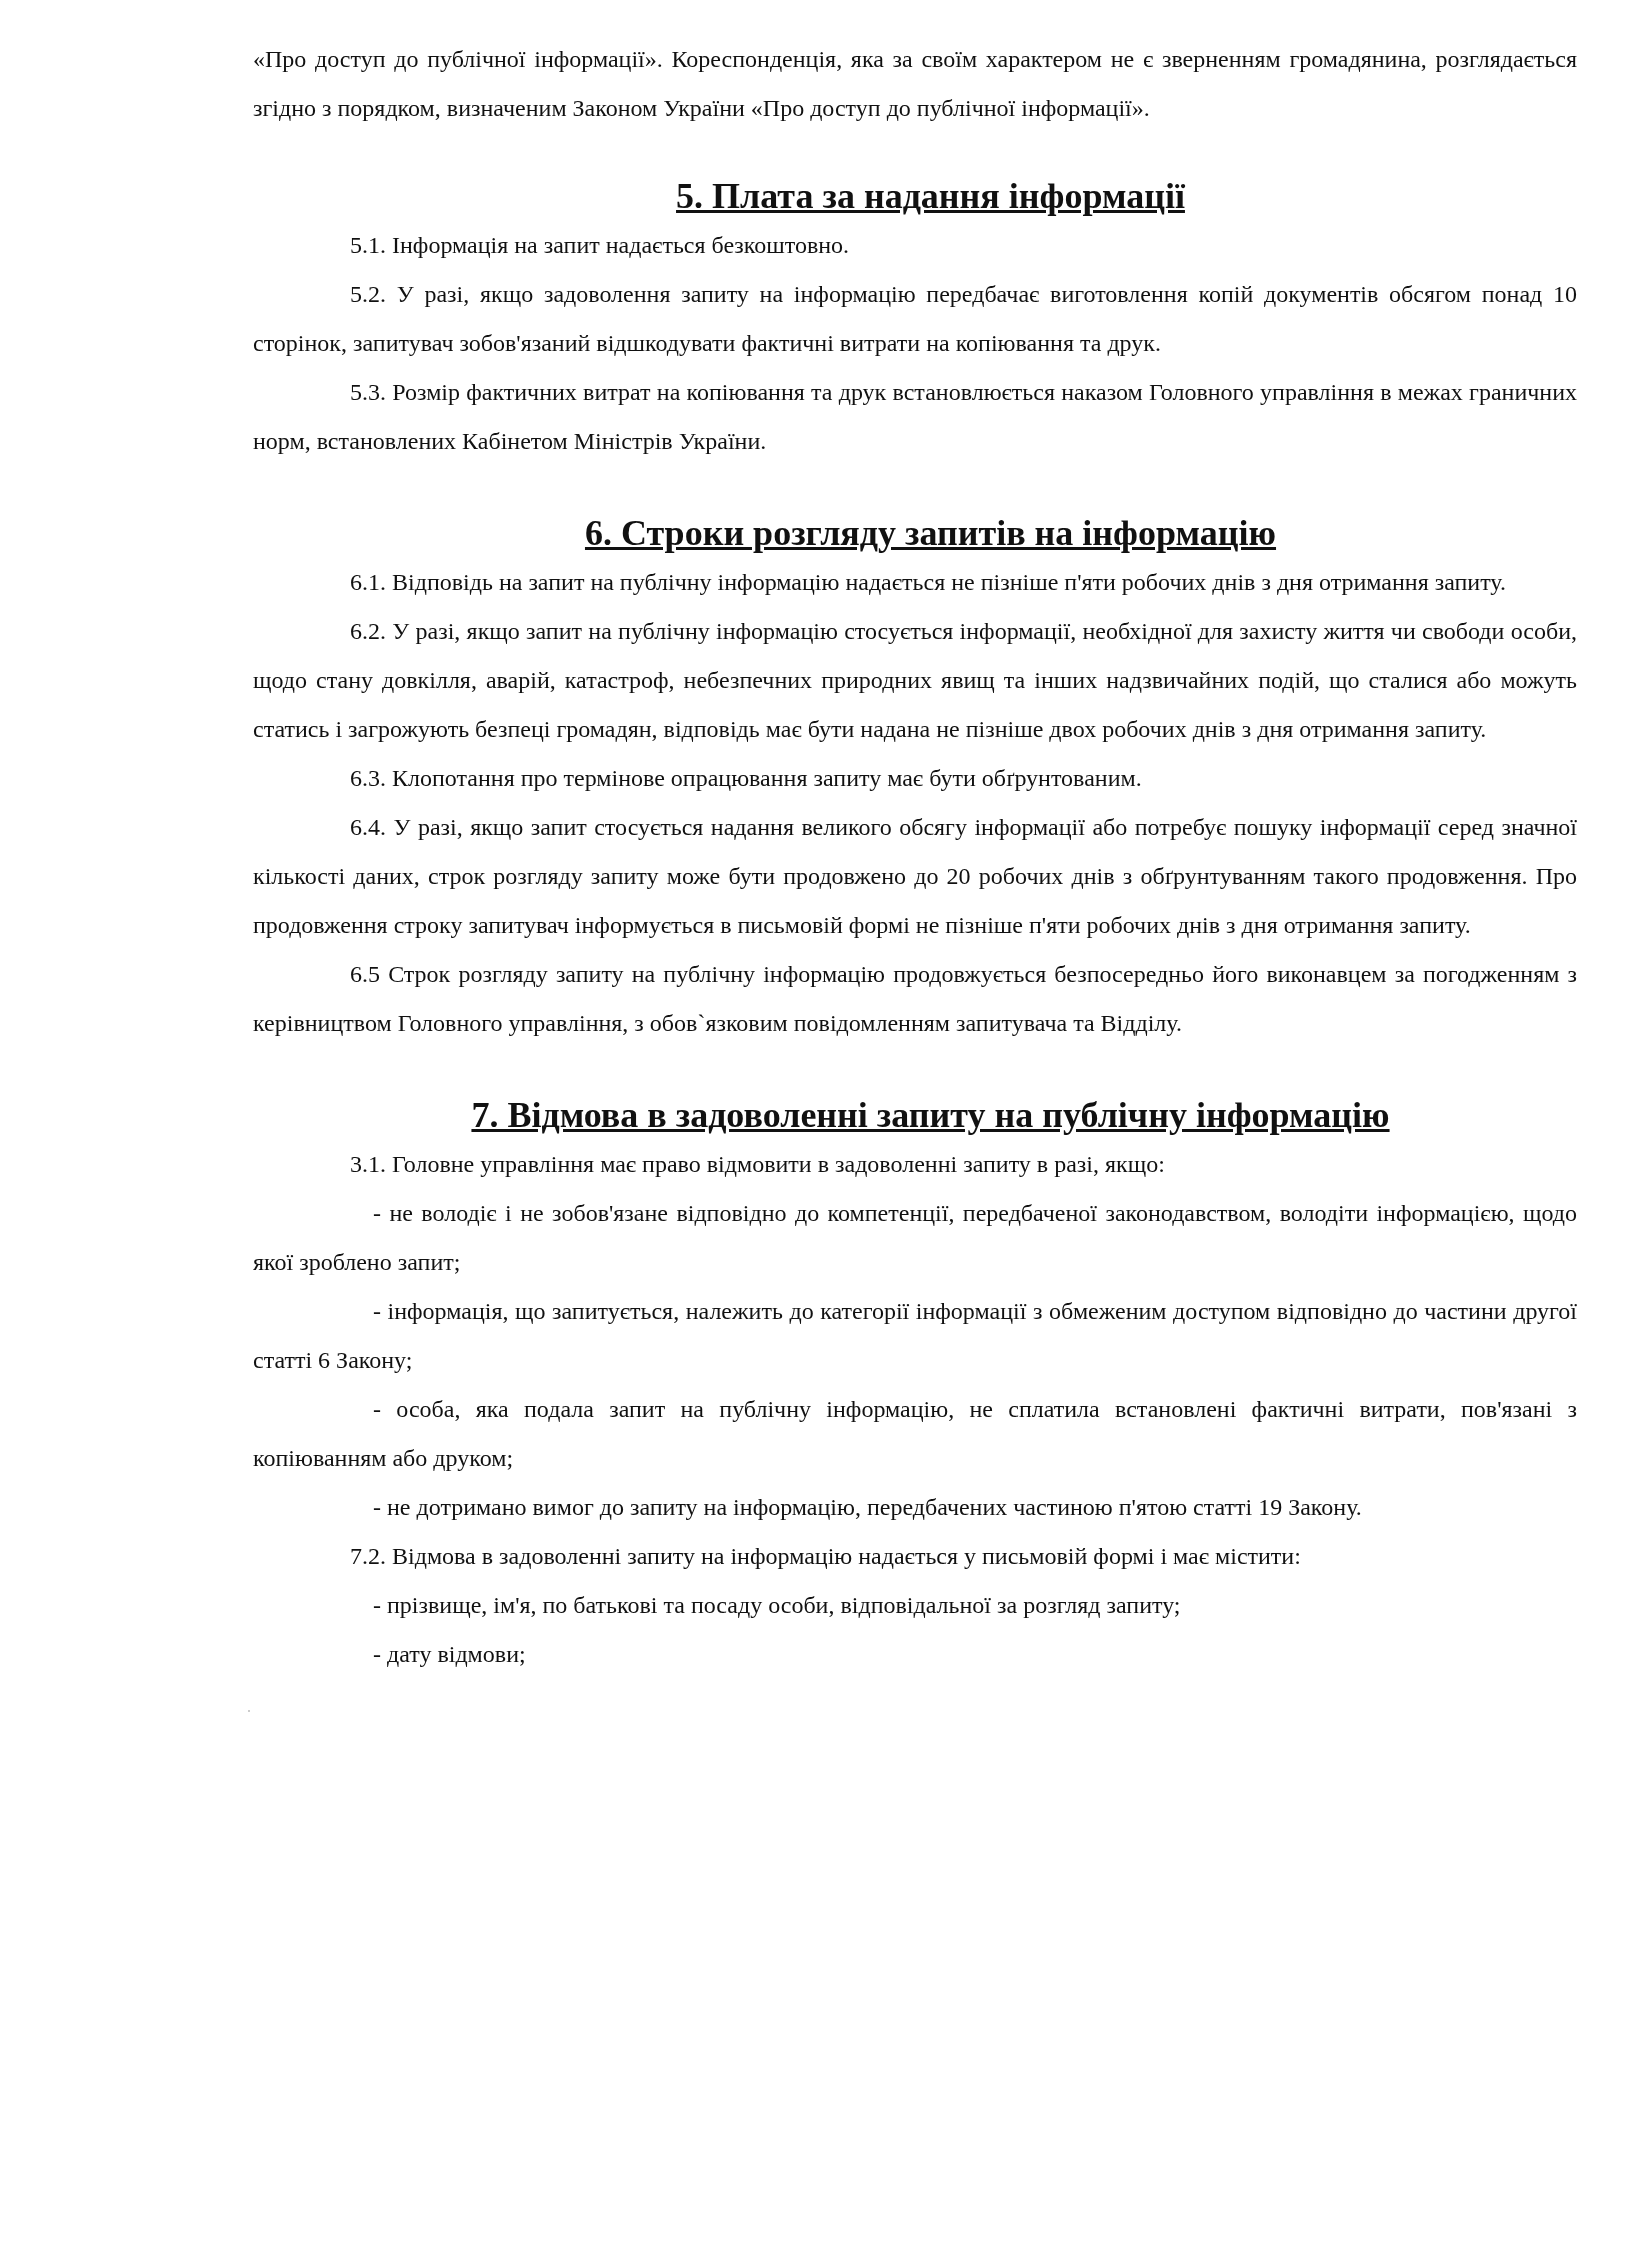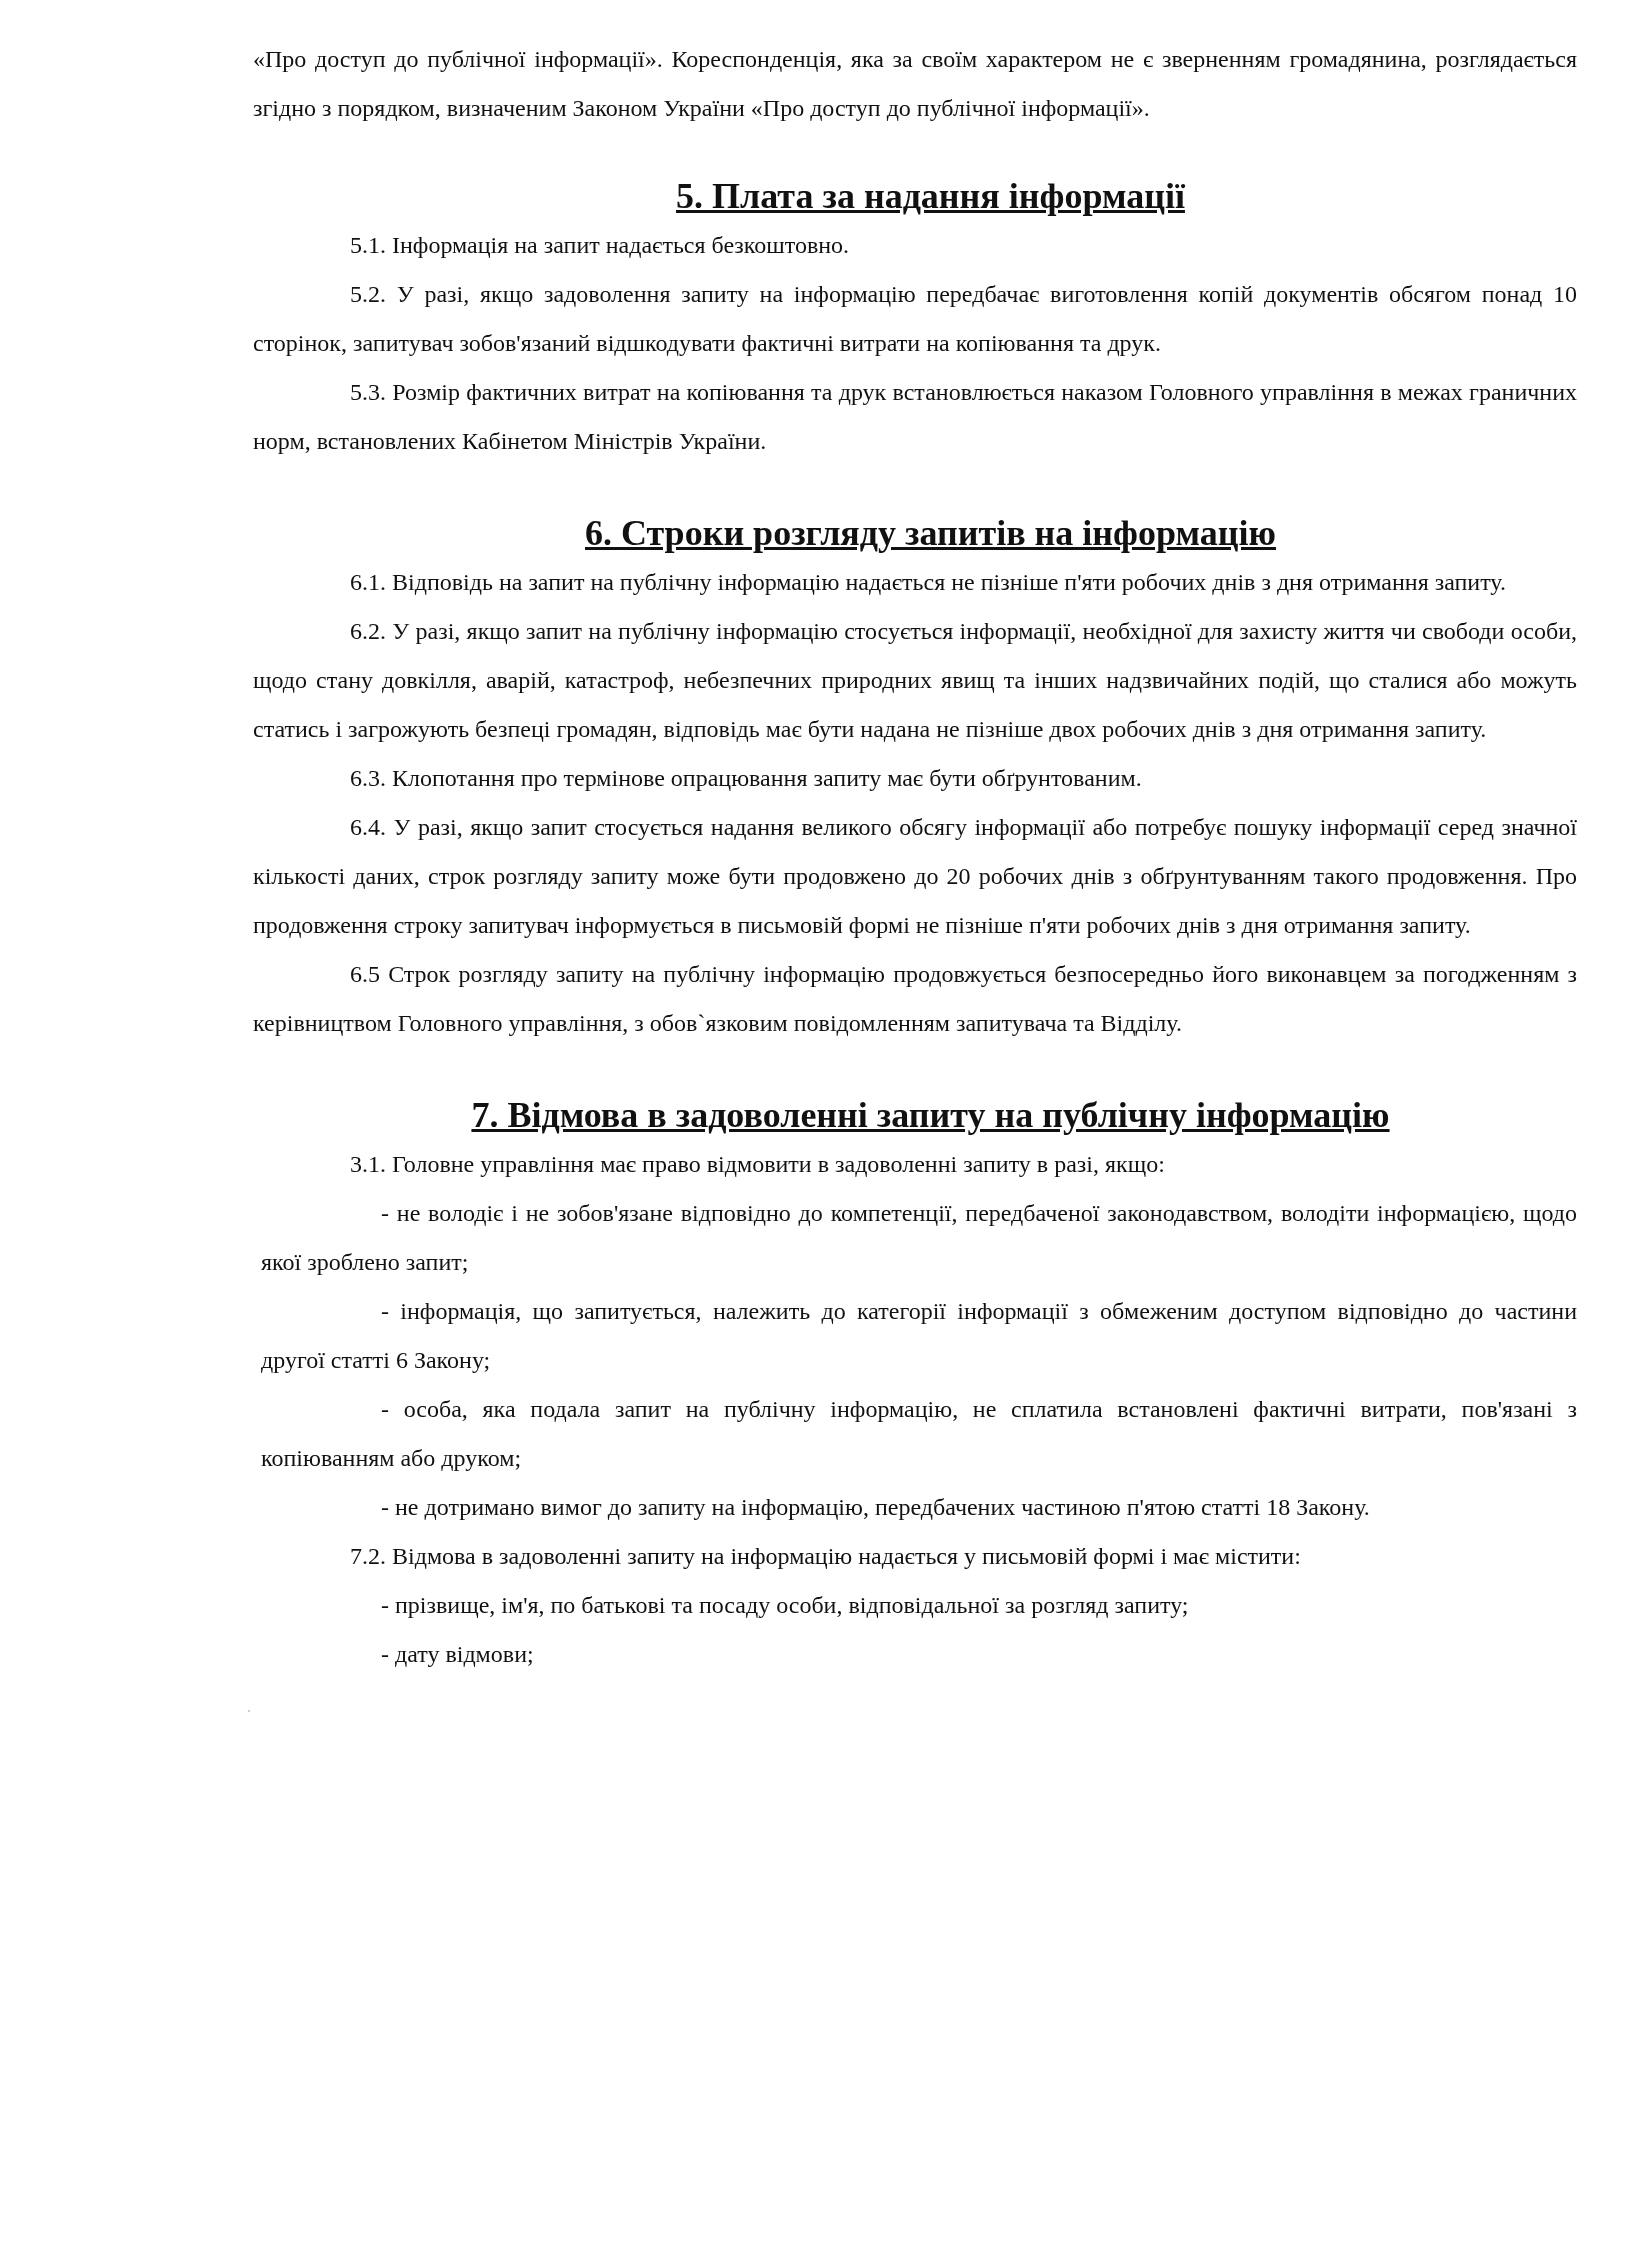--- a/index.html
+++ b/index.html
@@ -22,21 +22,21 @@
       width: 1324px;
       font-size: 24px;
       line-height: 49px;
     }
     .p {
       margin: 0;
       text-align: justify;
       text-align-last: left;
     }
     .indent { text-indent: 97px; }
-    .item { text-indent: 120px; margin-left: 8px; }
+    .item { text-indent: 120px; }
     .heading {
       font-weight: bold;
       text-align: center;
       margin: 0;
       padding-left: 31px;
       text-decoration: underline;
     }
     .h-sec5 { margin-top: 39px; }
     .h-sec6 { margin-top: 43px; }
     .h-sec7 { margin-top: 43px; }
@@ -71,21 +71,21 @@
     <p class="p indent">6.4. У разі, якщо запит стосується надання великого обсягу інформації або потребує пошуку інформації серед значної кількості даних, строк розгляду запиту може бути продовжено до 20 робочих днів з обґрунтуванням такого продовження. Про продовження строку запитувач інформується в письмовій формі не пізніше п'яти робочих днів з дня отримання запиту.</p>
     <p class="p indent">6.5 Строк розгляду запиту на публічну інформацію продовжується безпосередньо його виконавцем за погодженням з керівництвом Головного управління, з обов`язковим повідомленням запитувача та Відділу.</p>
   </section>
 
   <section>
     <h2 class="heading h-sec7">7. Відмова в задоволенні запиту на публічну інформацію</h2>
     <p class="p indent">3.1. Головне управління має право відмовити в задоволенні запиту в разі, якщо:</p>
     <p class="p item">- не володіє і не зобов'язане відповідно до компетенції, передбаченої законодавством, володіти інформацією, щодо якої зроблено запит;</p>
     <p class="p item">- інформація, що запитується, належить до категорії інформації з обмеженим доступом відповідно до частини другої статті 6 Закону;</p>
     <p class="p item">- особа, яка подала запит на публічну інформацію, не сплатила встановлені фактичні витрати, пов'язані з копіюванням або друком;</p>
-    <p class="p item">- не дотримано вимог до запиту на інформацію, передбачених частиною п'ятою статті 18 Закону.</p>
+    <p class="p item">- не дотримано вимог до запиту на інформацію, передбачених частиною п'ятою статті 19 Закону.</p>
     <p class="p indent">7.2. Відмова в задоволенні запиту на інформацію надається у письмовій формі і має містити:</p>
     <p class="p item">- прізвище, ім'я, по батькові та посаду особи, відповідальної за розгляд запиту;</p>
     <p class="p item">- дату відмови;</p>
   </section>
 
 </div>
 
 <div class="scan-dot"></div>
 
 

